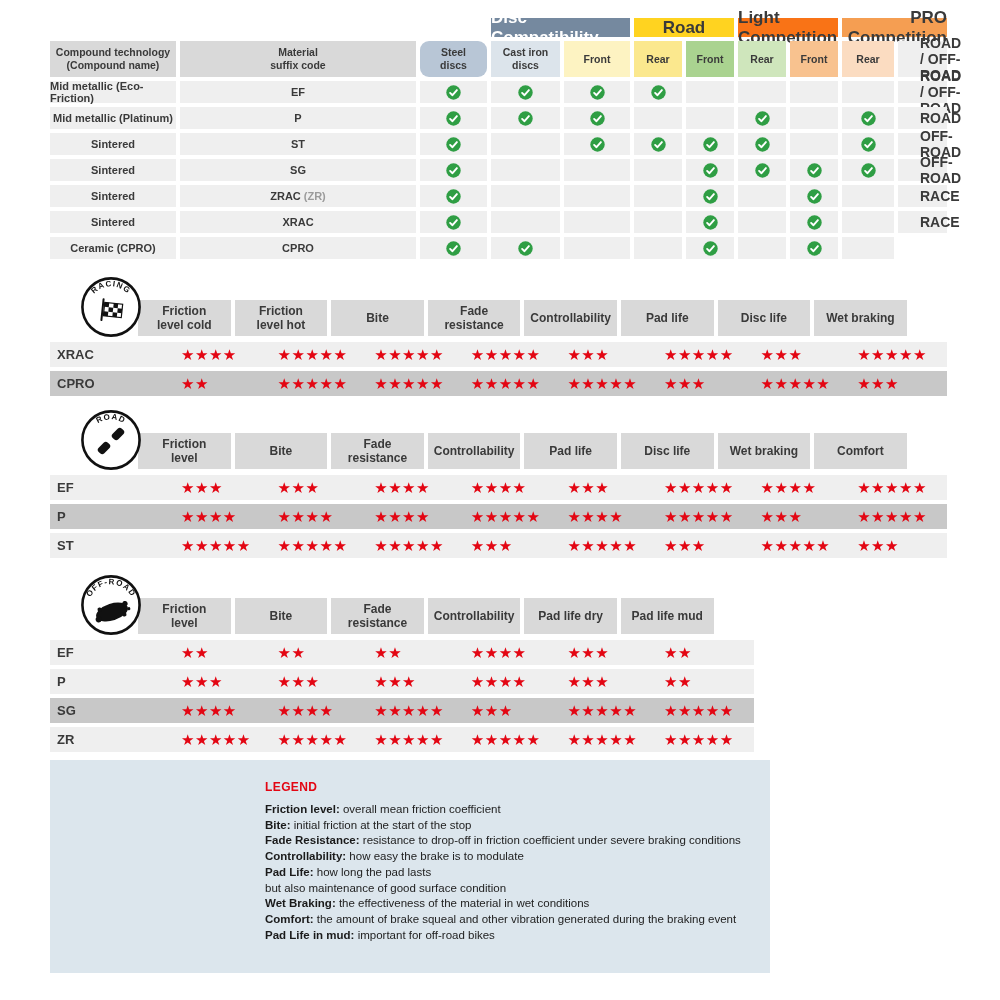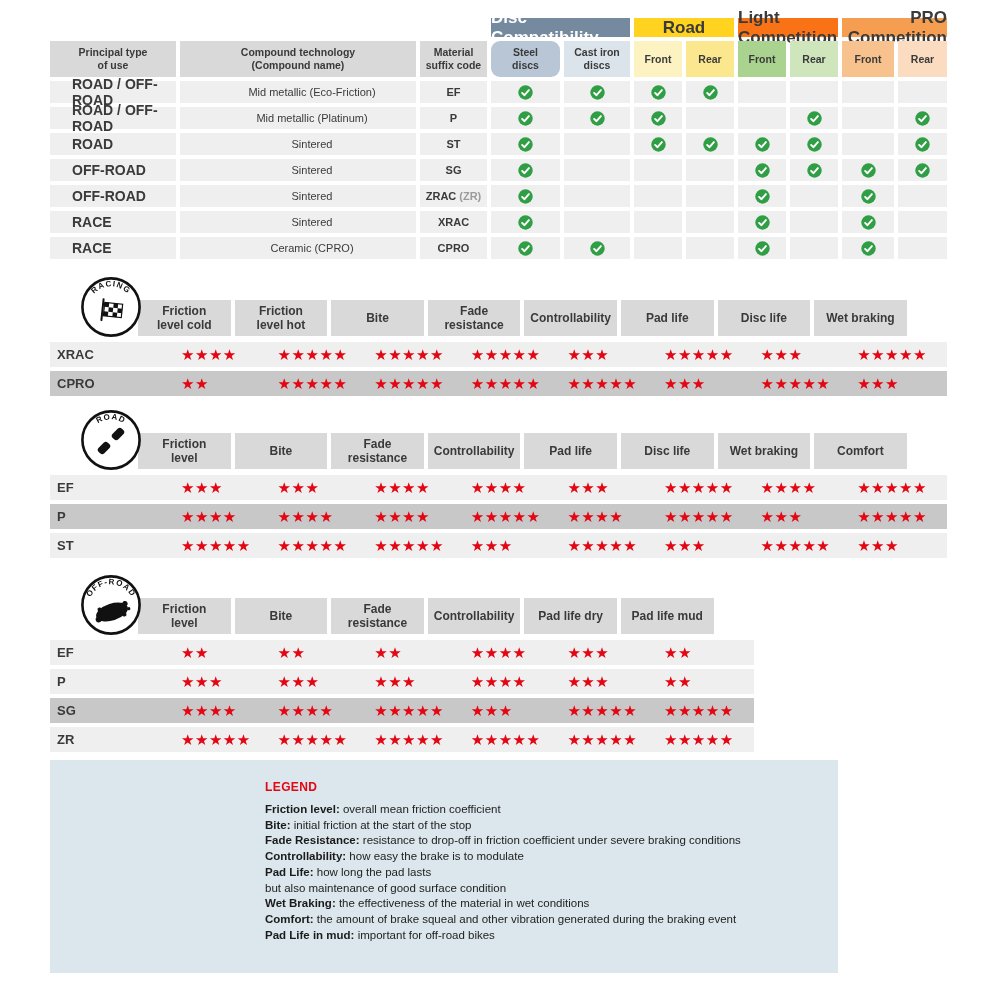--- a/index.html
+++ b/index.html
@@ -16,61 +16,59 @@
     gap:4px;
   }
   .group-cell { display:flex; align-items:center; justify-content:center;
                 font-size:17px; font-weight:bold; }
   .col-head { display:flex; align-items:center; justify-content:center; text-align:center;
               font-size:10.5px; font-weight:bold; color:var(--text-dark,#3a3a3a);
               white-space:pre-line; line-height:1.2; }
   .cell { background:var(--row-light,#efefef); display:flex; align-items:center; justify-content:center;
           font-size:11px; color:var(--text-dark,#3a3a3a); }
   .cell.use { justify-content:flex-start; padding-left:22px; font-weight:bold; font-size:14px; }
-  .cell.compound { font-weight:normal;padding-left:28px; }
+  .cell.compound { font-weight:bold; }
   .cell.code { font-weight:bold; }
   .code-note { color:#9b9b9b; font-weight:bold; margin-left:3px; }
 
   
   .perf-section { position:relative; margin-left:50px; }
   .perf-section.racing { margin-top:41px; }
   .perf-section.road { margin-top:37px; }
   .perf-section.offroad { margin-top:40px; }
   .section-icon { position:absolute; left:30px; top:-24px; width:62px; height:62px; }
   .perf-head { margin-left:88px; display:grid; column-gap:4px; }
   .perf-head .col-head { height:36px; background:var(--header-gray,#d9d9d9); font-size:12px; }
   .perf-rows { margin-top:6px; }
   .perf-row { display:grid; column-gap:4px; align-items:center; height:25px; margin-bottom:4px;
               background:var(--row-light,#efefef); width:max-content; }
   .perf-row.dark { background:var(--row-dark,#c8c8c8); }
   .row-label { padding-left:7px; font-weight:bold; font-size:13px; color:var(--text-dark,#3a3a3a); }
   .stars { color:var(--star,#e30613); font-size:15px; letter-spacing:0.5px; white-space:nowrap;
            padding-left:3px; line-height:1; }
 
   
-  .legend { margin:8px 50px 0 50px; width:788px; height:213px; background:var(--legend-bg,#dce6ed); overflow:hidden; }
+  .legend { margin:8px 50px 0 50px; width:720px; height:213px; background:var(--legend-bg,#dce6ed); overflow:hidden; }
   .legend-inner { padding:20px 20px 0 215px; }
   .legend-title { color:var(--accent-red,#e30613); font-weight:bold; font-size:12px;
                   letter-spacing:0.4px; margin-bottom:8px; }
   .legend-item { font-size:11.5px; color:#222222; line-height:15.7px; }
   .legend-item b { font-weight:bold; color:#1a1a1a; }
 </style>
 </head>
 <body>
 
 <div class="page">
   <section class="compat">
     <div class="compat-grid" id="compat-grid">
         <div class="spacer" style="grid-column: 1 / span 3;"></div>
         <div class="group-cell" style="grid-column: 4 / span 2; background: rgb(117, 137, 159); color: rgb(255, 255, 255);">Disc Compatibility</div>
         <div class="group-cell" style="grid-column: 6 / span 2; background: rgb(255, 211, 32); color: rgb(58, 58, 58);">Road</div>
         <div class="group-cell" style="grid-column: 8 / span 2; background: #f97316; color: rgb(58, 58, 58);">Light Competition</div>
         <div class="group-cell" style="grid-column: 10 / span 2; background: rgb(245, 158, 82); color: rgb(58, 58, 58); text-align: right;">PRO Competition</div>
-        <div class="col-head" style="background: rgb(217, 217, 217);">Principal type
-of use</div>
         <div class="col-head" style="background: rgb(217, 217, 217);">Compound technology
 (Compound name)</div>
         <div class="col-head" style="background: rgb(217, 217, 217);">Material
 suffix code</div>
         <div class="col-head" style="background: rgb(184, 198, 214); border-radius: 9px;">Steel
 discs</div>
         <div class="col-head" style="background: rgb(220, 228, 235);">Cast iron
 discs</div>
         <div class="col-head" style="background: rgb(253, 243, 194);">Front</div>
         <div class="col-head" style="background: rgb(251, 232, 142);">Rear</div>

